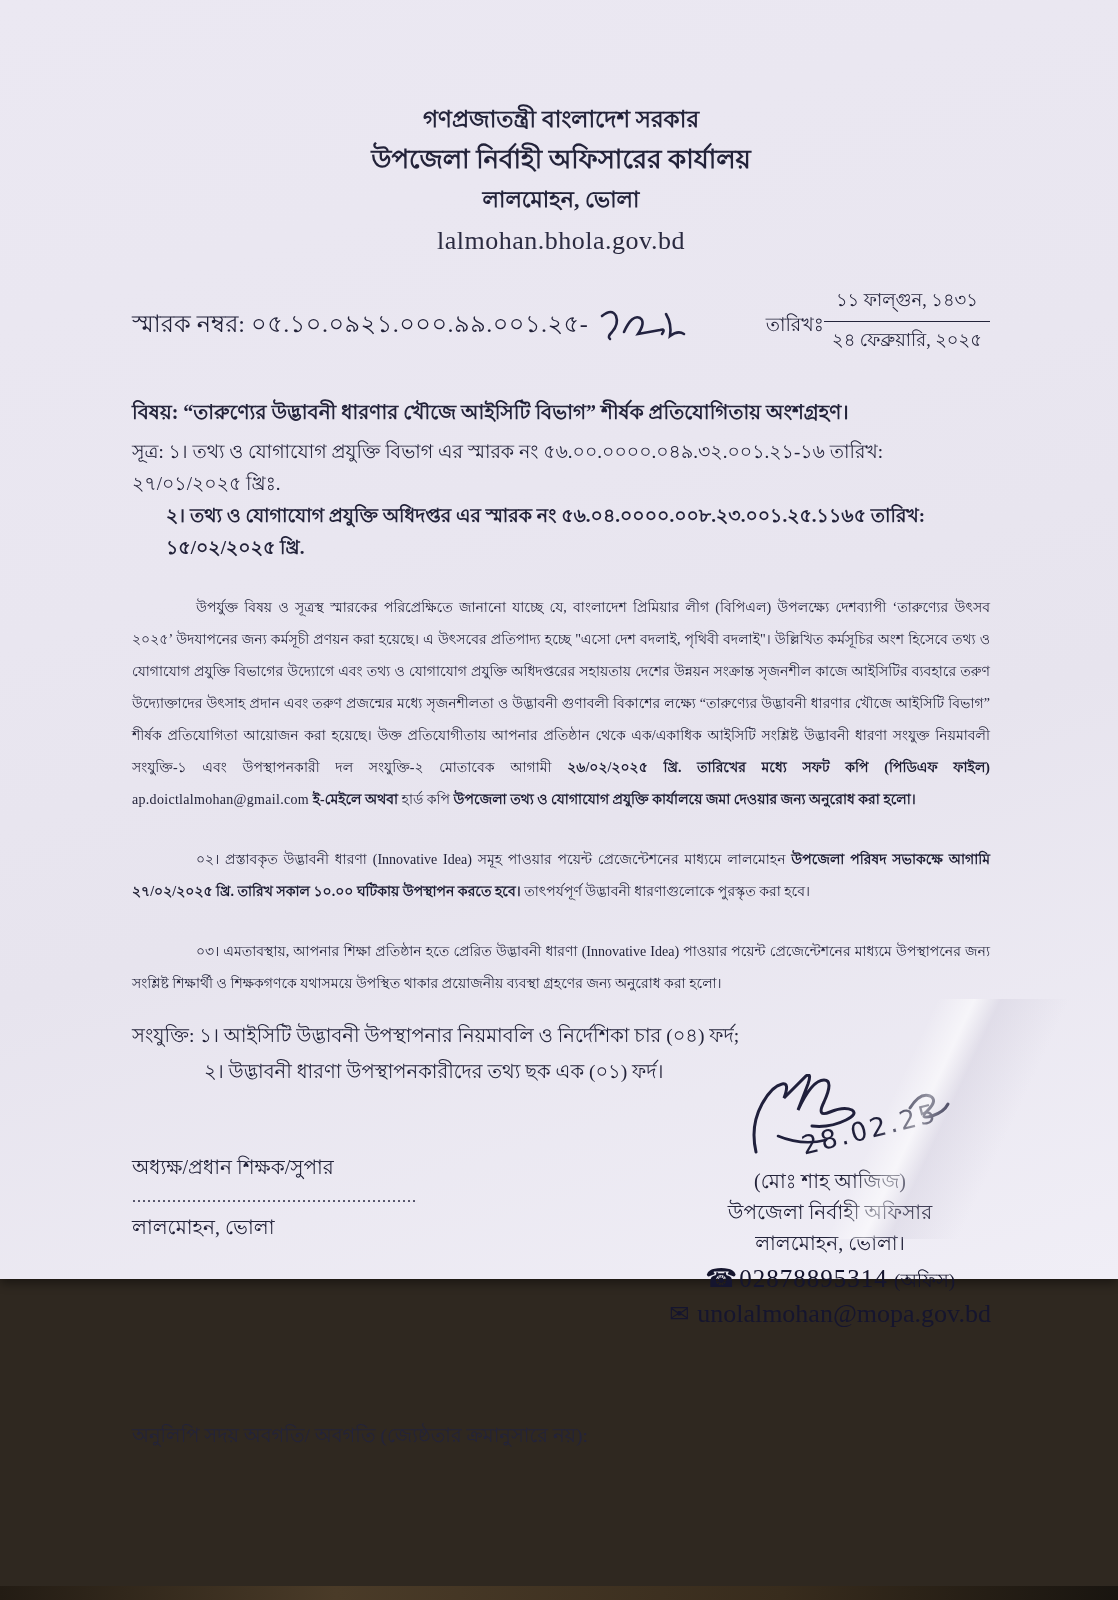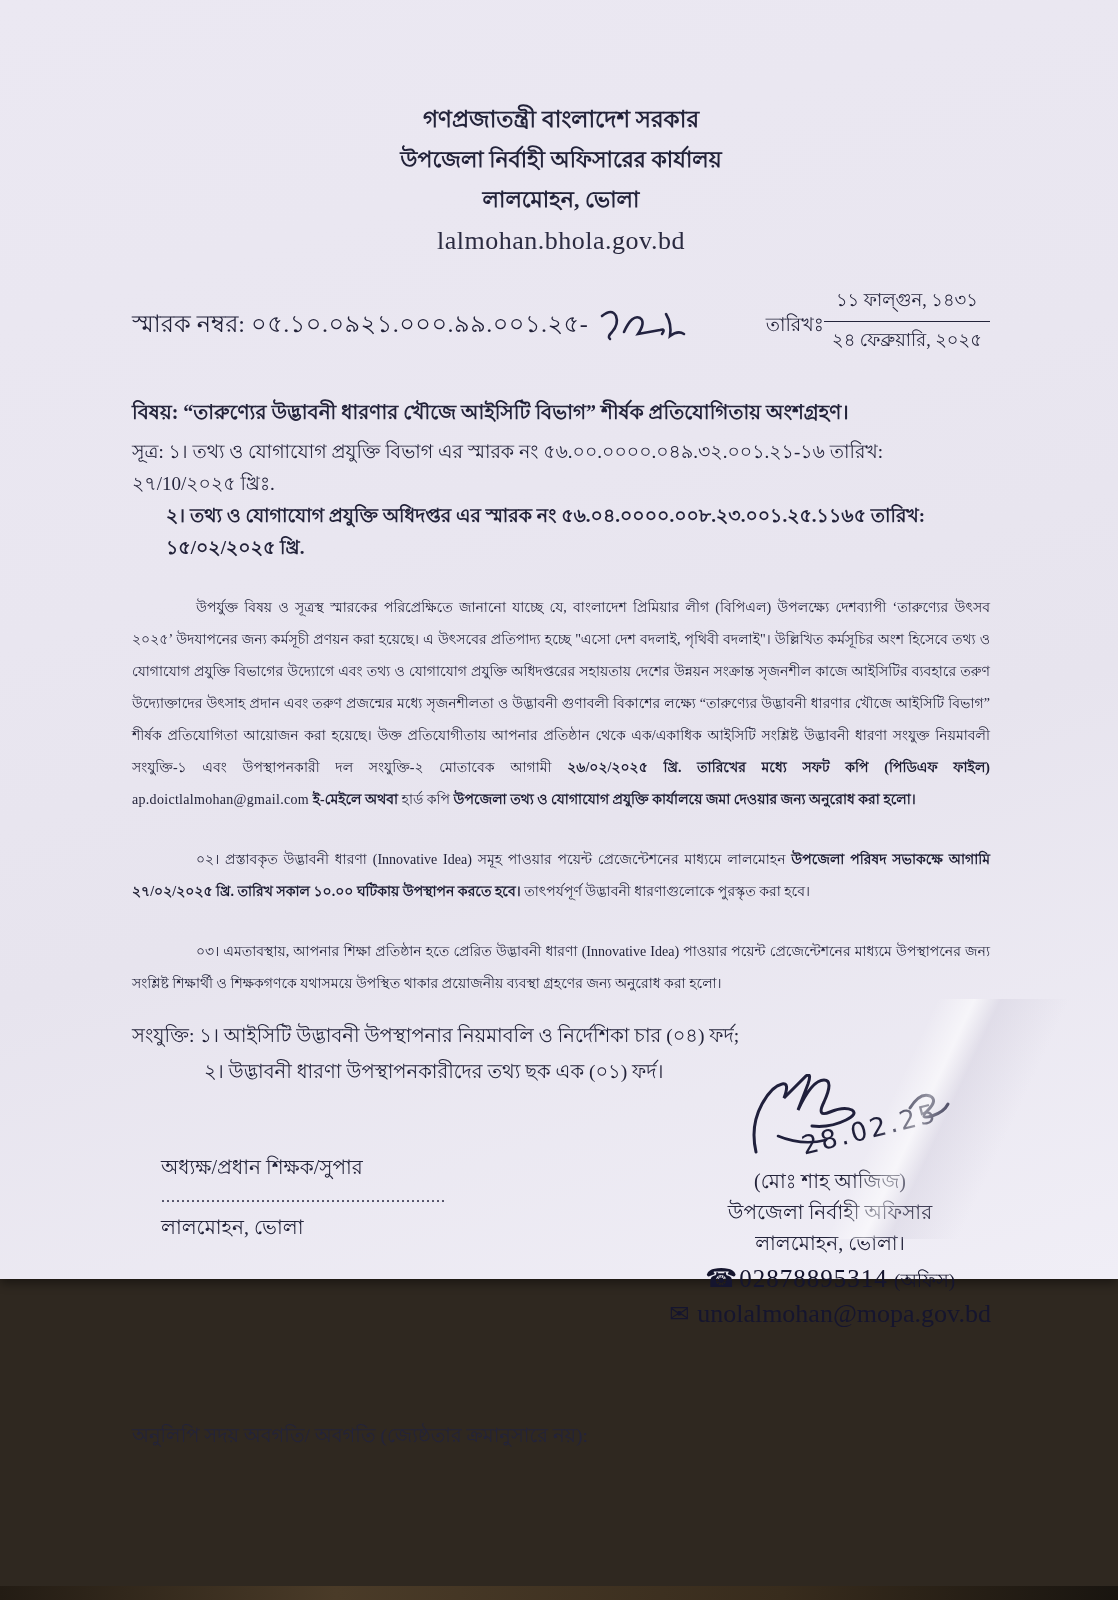--- a/index.html
+++ b/index.html
@@ -21,21 +21,21 @@
     pointer-events:none;
   }
   .table-edge{
     position:absolute; left:0; bottom:0; width:1118px; height:14px;
     background:linear-gradient(90deg,#231c14,#4a3b28 30%,#382c1d 70%,#191510);
   }
   .content{ position:relative; padding:100px 128px 0 132px; }
 
   .center{ text-align:center; }
   .hdr1{ font-size:23px; line-height:40px; font-weight:600;}
-  .hdr2{ font-size:22px; line-height:40px; font-weight:600;}
+  .hdr2{ font-size:26px; line-height:40px; font-weight:600;}
   .hdr3{ font-size:22px; line-height:40px; font-weight:600;}
   .site{ font-size:26px; line-height:42px; font-weight:400; letter-spacing:.5px; color:#2a2a40;}
 
   .memo-row{ display:flex; justify-content:space-between; align-items:flex-start; margin-top:24px; }
   .memo-left{ font-size:24px; padding-top:14px; white-space:nowrap; display:flex; align-items:center;}
   .memo-num{ letter-spacing:.5px; }
   .hand-num{ margin-left:8px; position:relative; top:2px;}
   .date-block{ display:flex; align-items:center; font-size:19px; }
   .date-label{ margin-right:0; padding-top:8px;}
   .date-frac{ text-align:center; font-size:18px; }
@@ -48,21 +48,21 @@
 
   .para{ margin-top:28px; font-size:14px; line-height:32px; text-align:justify; }
   .para .indent{ display:inline-block; width:64px; }
   .b{ font-weight:700; color:#1c1c32; }
   .latin{ letter-spacing:.3px; }
 
   .attach{ margin-top:18px; font-size:19.5px; line-height:36px; }
   .attach .l2{ padding-left:72px; }
 
   .sig-addr-row{ position:relative; margin-top:10px; height:300px; }
-  .addr-block{ position:absolute; left:29px; top:52px; font-size:20px; line-height:30px; }
+  .addr-block{ position:absolute; left:0; top:52px; font-size:20px; line-height:30px; }
   .addr-dots{ letter-spacing:1px; font-size:16px; color:#2a2a44; }
   .sig-block{ position:absolute; right:-20px; top:-26px; width:360px; text-align:center; font-size:20px; line-height:31px; }
   .sig-scribble{ position:relative; height:92px; }
   .sig-date{
     position:absolute; left:150px; top:40px;
     font-family:"DejaVu Sans",sans-serif; font-size:26px; color:#1f1f3a;
     transform:rotate(-14deg); letter-spacing:3px; font-weight:500;
   }
   .phone-line{ font-size:25px; margin-top:4px; color:#15152e;}
   .phone-line .ph-num{ letter-spacing:1px; }
@@ -103,21 +103,21 @@
         <div class="date-label">তারিখঃ</div>
         <div class="date-frac">
           <div class="date-top">১১ ফাল্গুন, ১৪৩১</div>
           <div class="date-bottom">২৪ ফেব্রুয়ারি, ২০২৫</div>
         </div>
       </div>
     </div>
 
     <div class="subject">বিষয়: “তারুণ্যের উদ্ভাবনী ধারণার খৌজে আইসিটি বিভাগ” শীর্ষক প্রতিযোগিতায় অংশগ্রহণ।</div>
     <div class="refs">
-      <div>সূত্র: ১। তথ্য ও যোগাযোগ প্রযুক্তি বিভাগ এর স্মারক নং ৫৬.০০.০০০০.০৪৯.৩২.০০১.২১-১৬ তারিখ: ২৭/10/২০২৫ খ্রিঃ.</div>
+      <div>সূত্র: ১। তথ্য ও যোগাযোগ প্রযুক্তি বিভাগ এর স্মারক নং ৫৬.০০.০০০০.০৪৯.৩২.০০১.২১-১৬ তারিখ: ২৭/০১/২০২৫ খ্রিঃ.</div>
       <div class="ref2">২। তথ্য ও যোগাযোগ প্রযুক্তি অধিদপ্তর এর স্মারক নং ৫৬.০৪.০০০০.০০৮.২৩.০০১.২৫.১১৬৫ তারিখ: ১৫/০২/২০২৫ খ্রি.</div>
     </div>
 
     <div class="para"><span class="indent"></span><span>উপর্যুক্ত বিষয় ও সূত্রস্থ স্মারকের পরিপ্রেক্ষিতে জানানো যাচ্ছে যে, বাংলাদেশ প্রিমিয়ার লীগ (বিপিএল) উপলক্ষ্যে দেশব্যাপী ‘তারুণ্যের উৎসব ২০২৫’ উদযাপনের জন্য কর্মসূচী প্রণয়ন করা হয়েছে। এ উৎসবের প্রতিপাদ্য হচ্ছে "এসো দেশ বদলাই, পৃথিবী বদলাই"। উল্লিখিত কর্মসূচির অংশ হিসেবে তথ্য ও যোগাযোগ প্রযুক্তি বিভাগের উদ্যোগে এবং তথ্য ও যোগাযোগ প্রযুক্তি অধিদপ্তরের সহায়তায় দেশের উন্নয়ন সংক্রান্ত সৃজনশীল কাজে আইসিটির ব্যবহারে তরুণ উদ্যোক্তাদের উৎসাহ প্রদান এবং তরুণ প্রজন্মের মধ্যে সৃজনশীলতা ও উদ্ভাবনী গুণাবলী বিকাশের লক্ষ্যে “তারুণ্যের উদ্ভাবনী ধারণার খৌজে আইসিটি বিভাগ” শীর্ষক প্রতিযোগিতা আয়োজন করা হয়েছে। উক্ত প্রতিযোগীতায় আপনার প্রতিষ্ঠান থেকে এক/একাধিক আইসিটি সংশ্লিষ্ট উদ্ভাবনী ধারণা সংযুক্ত নিয়মাবলী সংযুক্তি-১ এবং উপস্থাপনকারী দল সংযুক্তি-২ মোতাবেক আগামী </span><span class="b">২৬/০২/২০২৫ খ্রি. তারিখের মধ্যে সফট কপি (পিডিএফ ফাইল)</span><span class="latin"> ap.doictlalmohan@gmail.com </span><span class="b">ই-মেইলে অথবা</span><span> হার্ড কপি </span><span class="b">উপজেলা তথ্য ও যোগাযোগ প্রযুক্তি কার্যালয়ে জমা দেওয়ার জন্য অনুরোধ করা হলো।</span></div>
 
     <div class="para"><span class="indent"></span><span>০২। প্রস্তাবকৃত উদ্ভাবনী ধারণা (Innovative Idea) সমূহ পাওয়ার পয়েন্ট প্রেজেন্টেশনের মাধ্যমে লালমোহন </span><span class="b">উপজেলা পরিষদ সভাকক্ষে আগামি ২৭/০২/২০২৫ খ্রি. তারিখ সকাল ১০.০০ ঘটিকায় উপস্থাপন করতে হবে।</span><span> তাৎপর্যপূর্ণ উদ্ভাবনী ধারণাগুলোকে পুরস্কৃত করা হবে।</span></div>
 
     <div class="para"><span class="indent"></span><span>০৩। এমতাবস্থায়, আপনার শিক্ষা প্রতিষ্ঠান হতে প্রেরিত উদ্ভাবনী ধারণা (Innovative Idea) পাওয়ার পয়েন্ট প্রেজেন্টেশনের মাধ্যমে উপস্থাপনের জন্য সংশ্লিষ্ট শিক্ষার্থী ও শিক্ষকগণকে যথাসময়ে উপস্থিত থাকার প্রয়োজনীয় ব্যবস্থা গ্রহণের জন্য অনুরোধ করা হলো।</span></div>
 
     <div class="attach">

